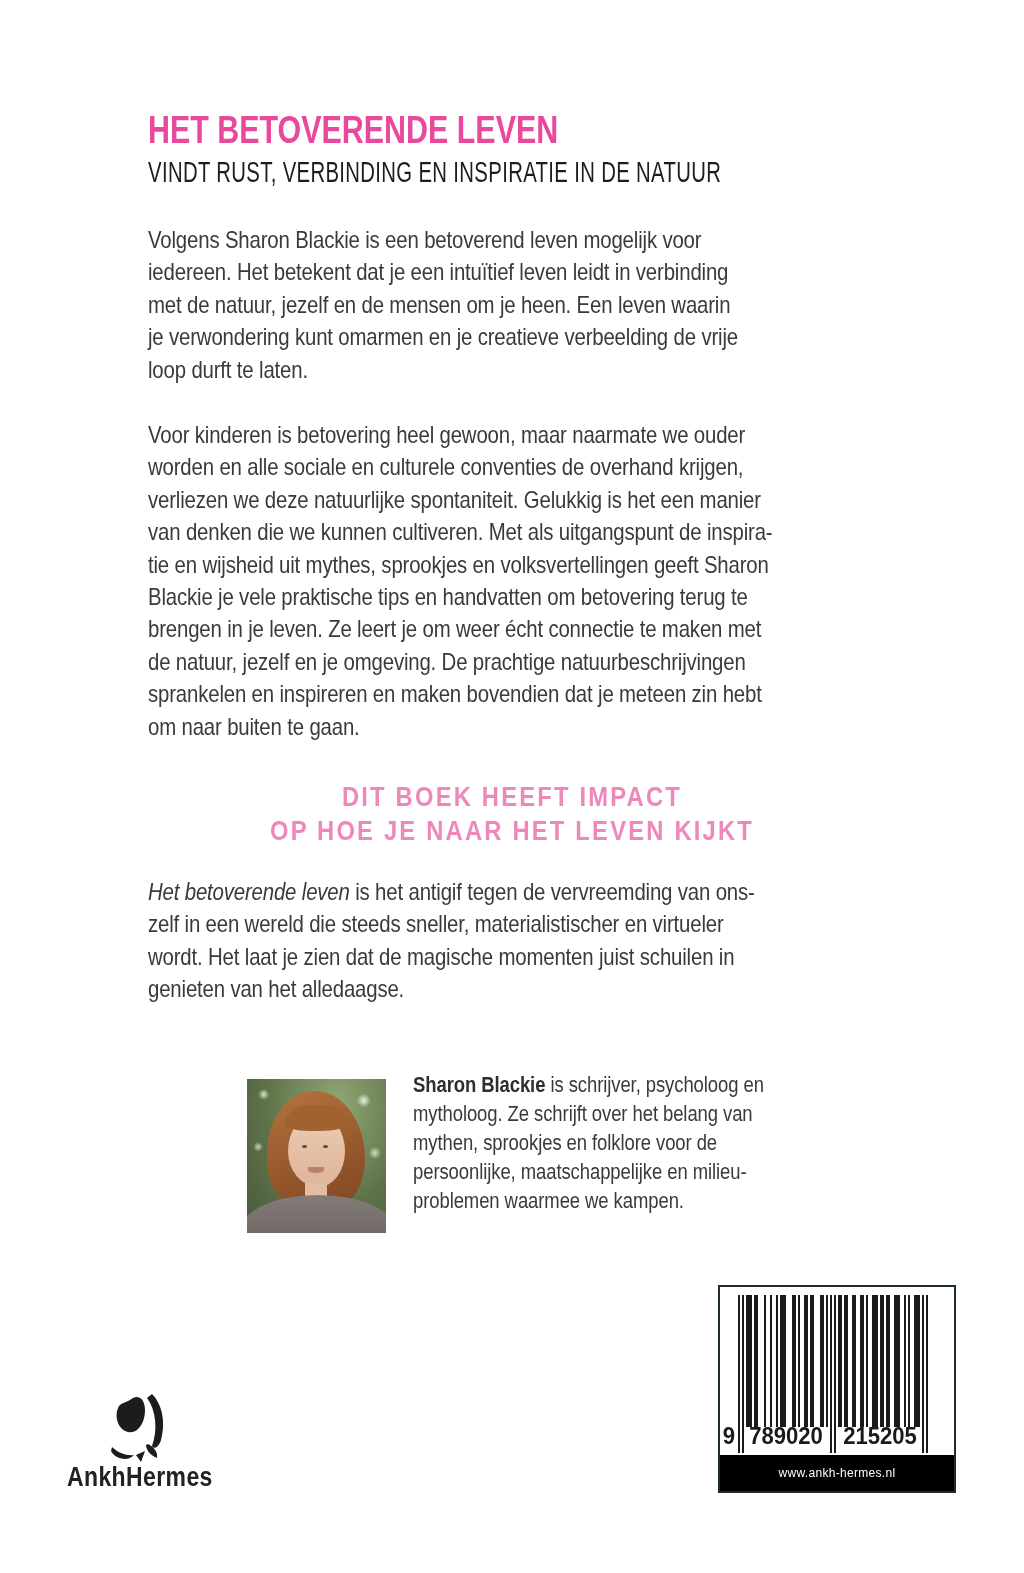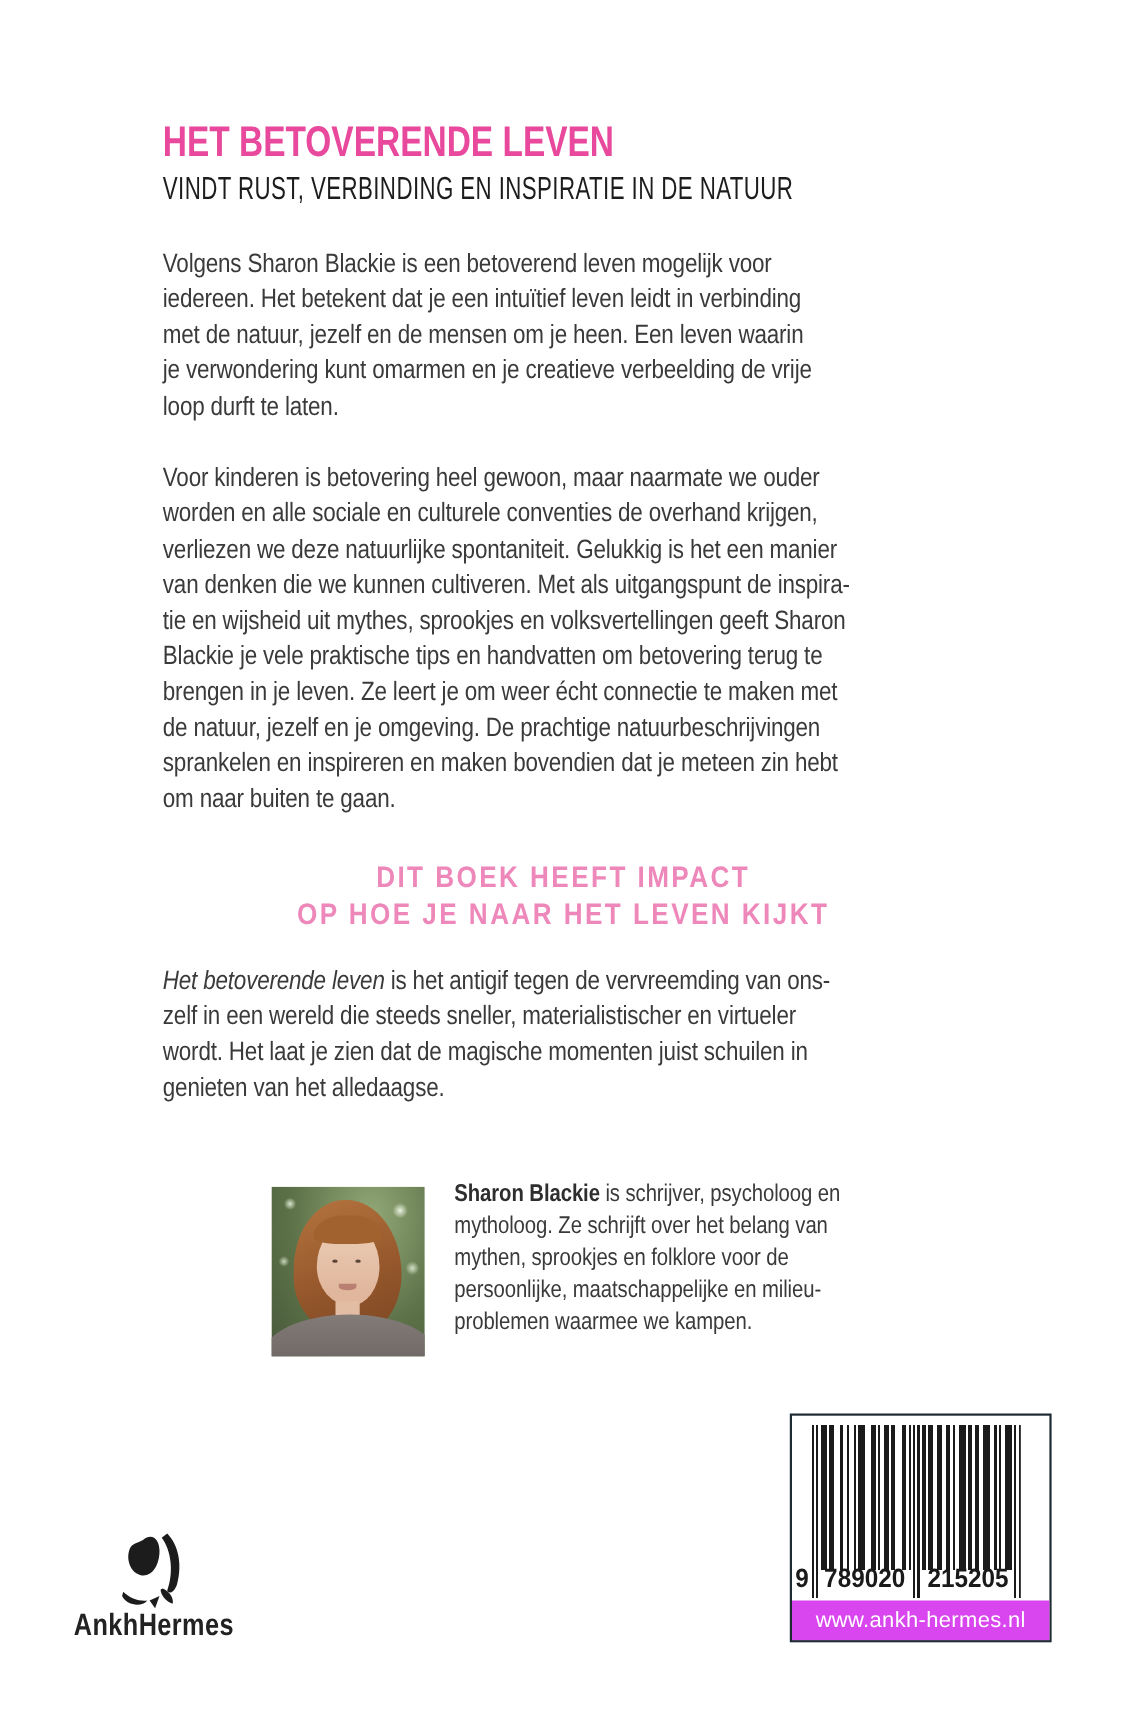--- a/index.html
+++ b/index.html
@@ -88,22 +88,22 @@
   }
   .barcode-bars { position:absolute; left:18px; top:8px; }
   .bc-digits {
     position:absolute; top:136px; height:26px; font-size:24px; font-weight:700; color:#1a1a1a;
     text-align:center; transform:scaleX(.92); transform-origin:50% 0; line-height:26px;
   }
   .bc-lead   { left:0px;   width:18px; }
   .bc-group1 { left:26px;  width:80px; }
   .bc-group2 { left:120px; width:80px; }
   .band {
-    position:absolute; left:0; right:0; bottom:0; height:36px; background:#d946ef;
-    color:#ffffff; font-size:20px; line-height:36px; text-align:center; letter-spacing:.3px;
+    position:absolute; left:0; right:0; bottom:0; height:36px; background:#000000;
+    color:#ffffff; font-size:12px; line-height:36px; text-align:center; letter-spacing:.3px;
   }
 </style>
 </head>
 <body>
 
 <div id="cover">
 
   <div class="abs title">HET BETOVERENDE LEVEN</div>
   <div class="abs subtitle">VINDT RUST, VERBINDING EN INSPIRATIE IN DE NATUUR</div>
 

